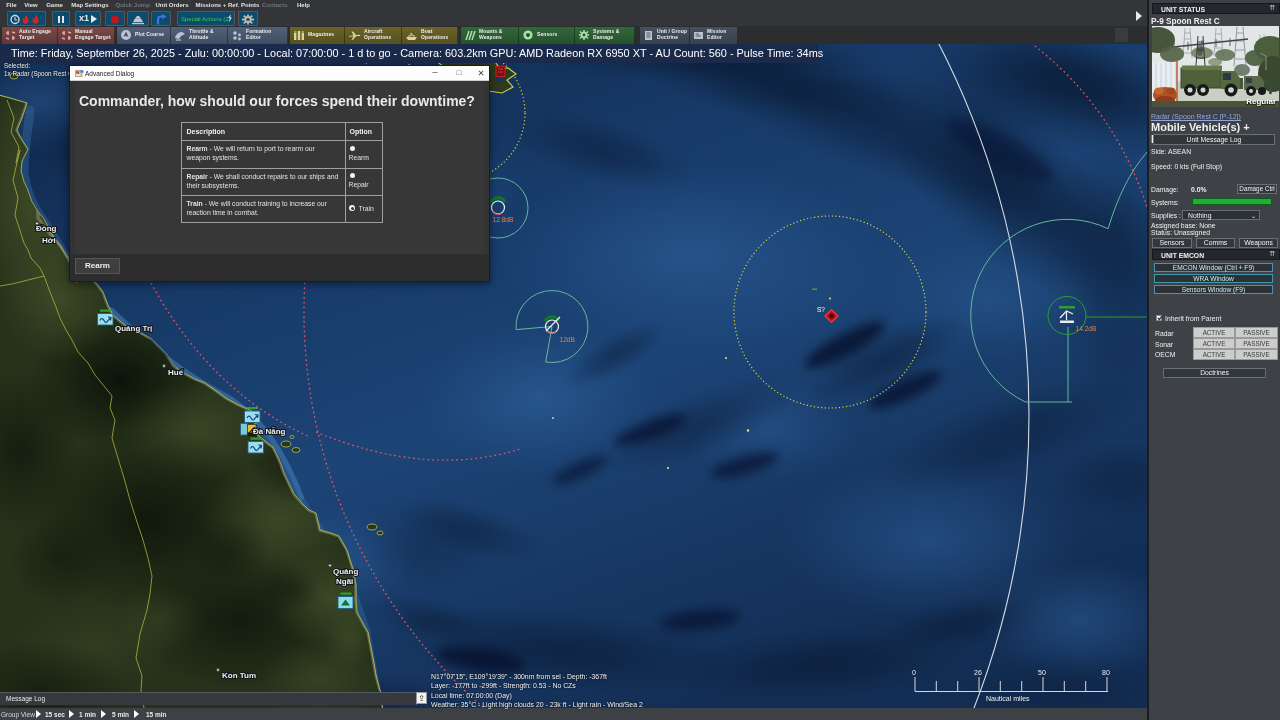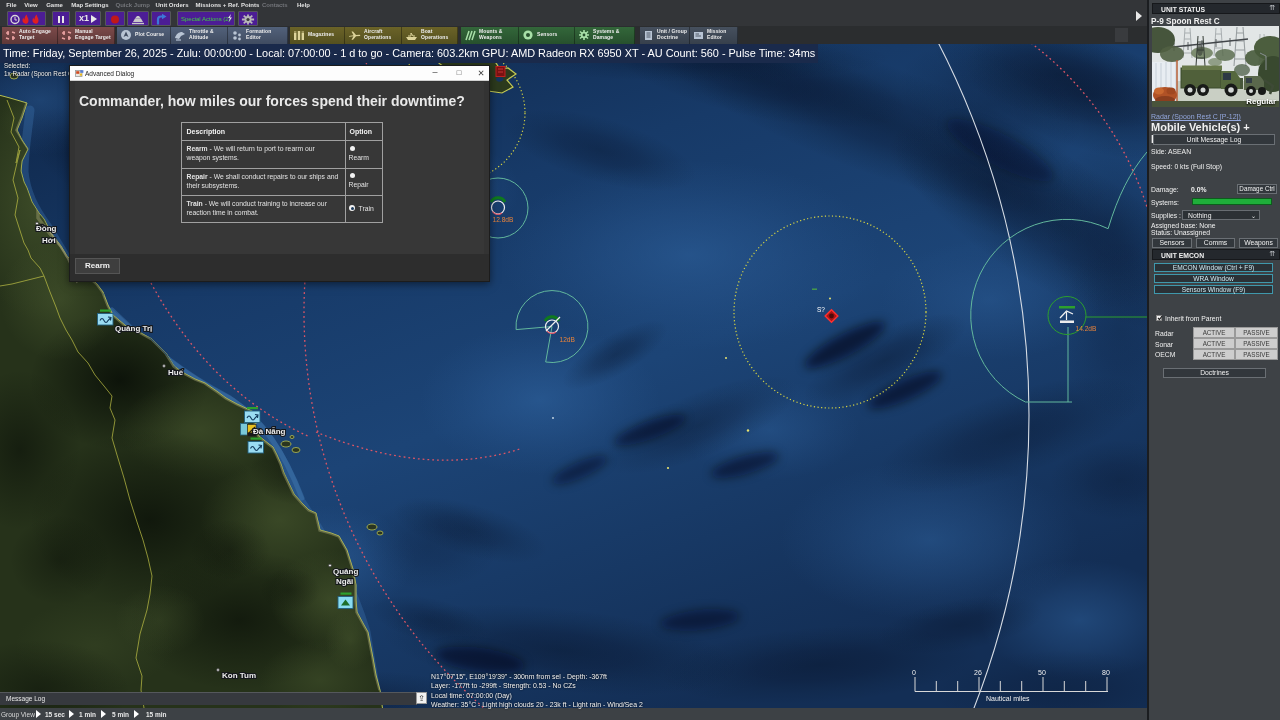--- a/index.html
+++ b/index.html
@@ -17,21 +17,21 @@
     <span class="abs" style="left:71.2px;">Map Settings</span>
     <span class="abs" style="left:115.5px;color:#73757a;">Quick Jump</span>
     <span class="abs" style="left:155.5px;">Unit Orders</span>
     <span class="abs" style="left:195.5px;">Missions + Ref. Points</span>
     <span class="abs" style="left:262px;color:#73757a;">Contacts</span>
     <span class="abs" style="left:297px;">Help</span>
   </div>
 
   <div class="abs" style="left:0;top:10px;width:1147px;height:16px;background:#333538;"></div>
   <div class="abs" id="row2" style="left:0;top:10px;width:700px;height:16px;">
-    <style>.tb{position:absolute;top:1px;height:13px;background:#4c1d95;border:1px solid #55575a;border-radius:1px;}</style>
+    <style>.tb{position:absolute;top:1px;height:13px;background:#0c4a6e;border:1px solid #55575a;border-radius:1px;}</style>
     <div class="tb" style="left:7px;width:37px;">
       <svg width="37" height="13" viewBox="0 0 37 13">
         <circle cx="7" cy="6.5" r="4" fill="none" stroke="#d8d8d8" stroke-width="1.4"></circle>
         <path d="M7,4 L7,7 L9,7" stroke="#d8d8d8" stroke-width="1" fill="none"></path>
         <path d="M17,10.5 c-3,-1 -3,-4 -1.5,-6 c0,2 1,2 1,2 c0,-2 0.5,-4 2.5,-5 c-0.5,2 1.5,3 1.5,6 c0,2 -1.5,4 -3.5,3 Z" fill="#e02020"></path>
         <path d="M27,10.5 c-3,-1 -3,-4 -1.5,-6 c0,2 1,2 1,2 c0,-2 0.5,-4 2.5,-5 c-0.5,2 1.5,3 1.5,6 c0,2 -1.5,4 -3.5,3 Z" fill="#e02020"></path>
       </svg>
     </div>
     <div class="tb" style="left:52px;width:16px;">
       <svg width="16" height="13" viewBox="0 0 16 13">
@@ -455,21 +455,21 @@
   <g font-family="Liberation Sans" font-size="7" fill="#efefef">
     <text x="912" y="675">0</text>
     <text x="974" y="675">26</text>
     <text x="1038" y="675">50</text>
     <text x="1102" y="675">80</text>
     <text x="986" y="700.5">Nautical miles</text>
   </g>
   </svg>
 
   <div class="abs" style="left:0;top:44px;width:818px;height:19px;background:#1a2a4b;color:#fff;font-size:10.9px;line-height:19px;white-space:nowrap;">
-    <span style="margin-left:3px;text-align:right;">Time: Friday, September 26, 2025 - Zulu: 00:00:00 - Local: 07:00:00 - 1 d to go - Camera: 603.2km GPU: AMD Radeon RX 6950 XT - AU Count: 560 - Pulse Time: 34ms</span>
+    <span style="margin-left:11px;text-align:right;">Time: Friday, September 26, 2025 - Zulu: 00:00:00 - Local: 07:00:00 - 1 d to go - Camera: 603.2km GPU: AMD Radeon RX 6950 XT - AU Count: 560 - Pulse Time: 34ms</span>
   </div>
 
   <div class="abs" style="left:4px;top:61.5px;color:#efefef;font-size:6.3px;text-shadow:0 0 2px #000;">Selected:</div>
   <div class="abs" style="left:4px;top:70px;color:#efefef;font-size:6.3px;text-shadow:0 0 2px #000;">1x Radar (Spoon Rest C</div>
 
   <div class="abs" style="left:0;top:691.5px;width:417px;height:13.5px;background:#36393e;border-top:1px solid #55585c;border-right:1px solid #55585c;box-sizing:border-box;">
     <div style="margin:2.5px 0 0 6px;color:#e8e8e8;font-size:6.5px;">Message Log</div>
   </div>
   <div class="abs" style="left:416px;top:692px;width:11px;height:12px;background:#f2f2f2;border:1px solid #999;box-sizing:border-box;text-align:center;color:#222;font-size:8px;line-height:11px;">⇪</div>
 
@@ -511,21 +511,21 @@
         <rect x="5.2" y="1.2" width="3.2" height="2.6" fill="#5a7fd0"></rect>
       </svg>
       <span class="abs" style="left:15px;top:3.5px;font-size:6.5px;color:#222;">Advanced Dialog</span>
       <span class="abs" style="left:360px;top:1px;width:10px;text-align:center;font-size:9px;color:#444;">–</span>
       <span class="abs" style="left:384px;top:2px;width:10px;text-align:center;font-size:7.5px;color:#444;">□</span>
       <span class="abs" style="left:406px;top:2px;width:10px;text-align:center;font-size:8.5px;color:#444;">✕</span>
     </div>
 
     <div class="abs" style="left:5px;top:16px;width:409px;height:172px;background:#373737;"></div>
     <div class="abs" style="left:0;top:188px;width:419px;height:27px;background:#2d2d2d;"></div>
-    <div class="abs" style="left:9px;top:26.5px;width:404px;color:#e9e9e9;font-size:14px;font-weight:bold;white-space:nowrap;">Commander, how miles our forces spend their downtime?</div>
+    <div class="abs" style="left:9px;top:26.5px;width:404px;color:#e9e9e9;font-size:14px;font-weight:bold;white-space:nowrap;">Commander, how should our forces spend their downtime?</div>
 
     <div class="abs" style="left:110.5px;top:56px;width:200.5px;height:99px;border:1px solid #a0a0a0;">
       <div class="abs" style="left:0;top:0;width:163px;height:99px;border-right:1px solid #a0a0a0;"></div>
       <div class="abs" style="left:0;top:17px;width:200.5px;border-top:1px solid #a0a0a0;"></div>
       <div class="abs" style="left:0;top:45px;width:200.5px;border-top:1px solid #a0a0a0;"></div>
       <div class="abs" style="left:0;top:72px;width:200.5px;border-top:1px solid #a0a0a0;"></div>
       <div class="abs" style="left:5px;top:5px;font-size:7px;font-weight:bold;color:#f2f2f2;">Description</div>
       <div class="abs" style="left:168px;top:5px;font-size:7px;font-weight:bold;color:#f2f2f2;">Option</div>
       <div class="abs" style="left:5px;top:22px;width:152px;font-size:6.8px;line-height:8.9px;color:#e2e2e2;"><b>Rearm</b> - We will return to port to rearm our weapon systems.</div>
       <div class="abs" style="left:168px;top:23px;width:10px;height:10px;">

